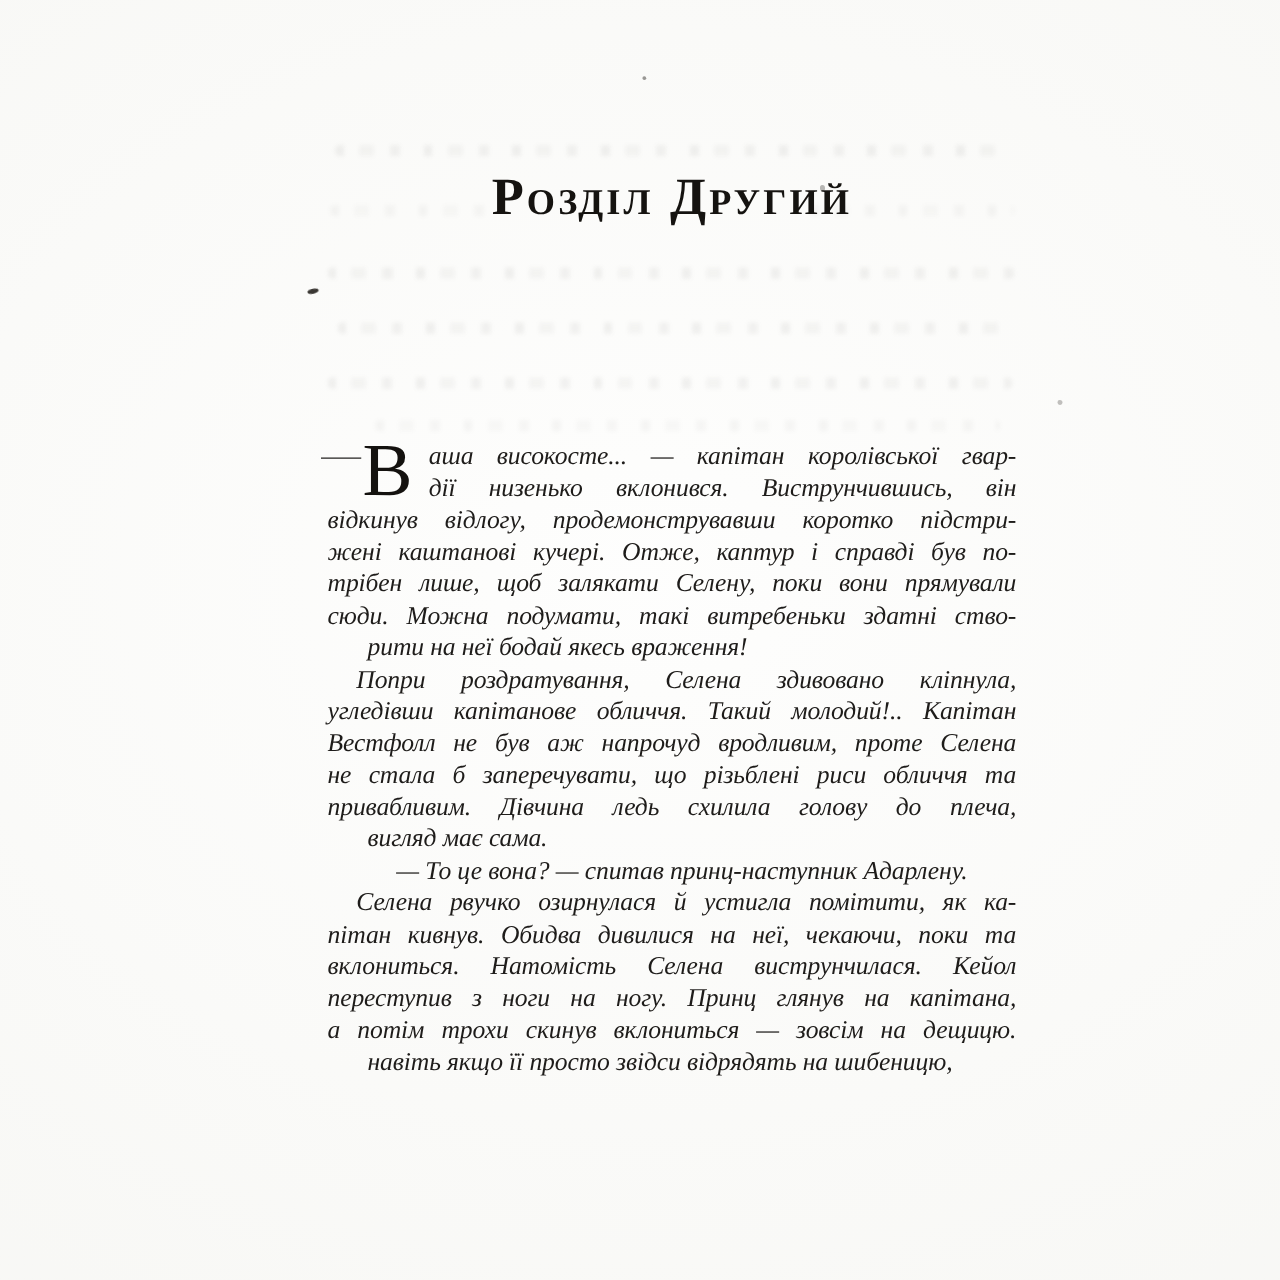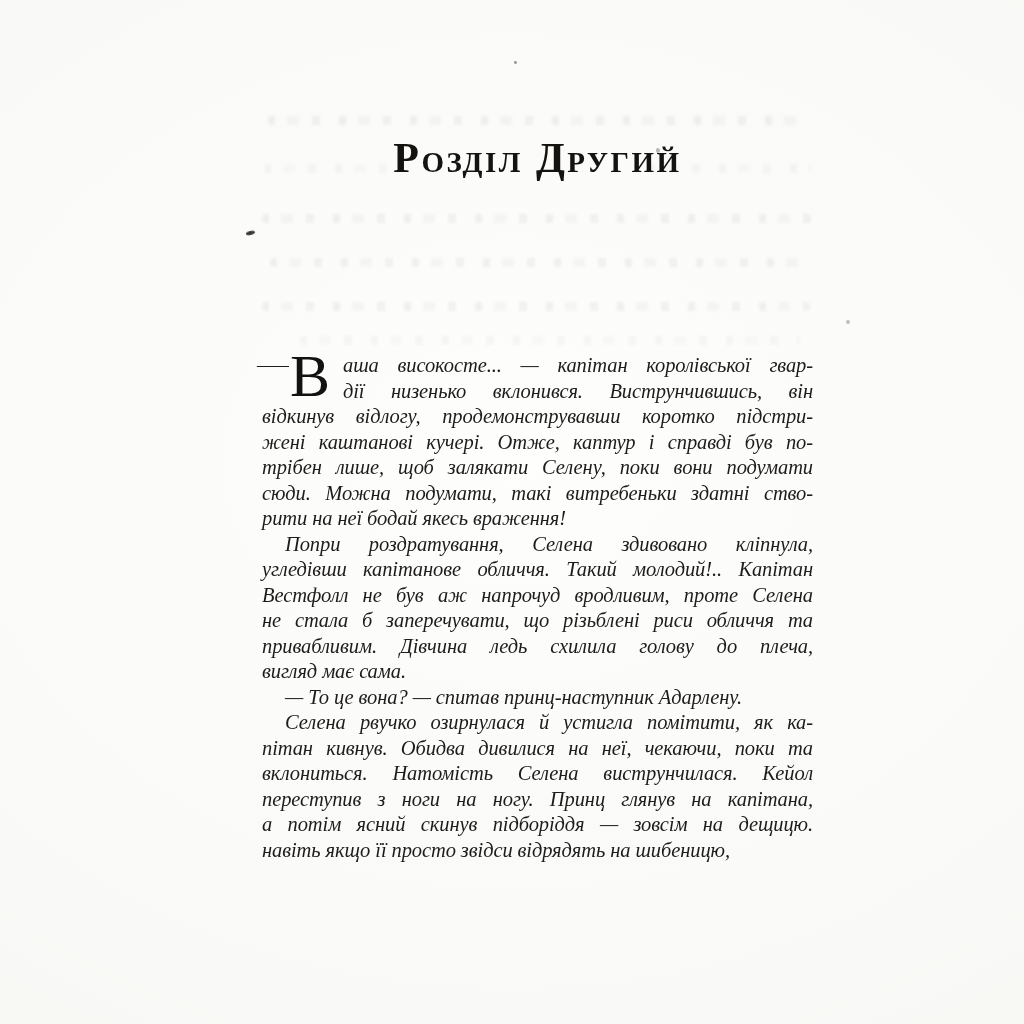--- a/index.html
+++ b/index.html
@@ -39,21 +39,21 @@
     line-height: 25.5px;
     letter-spacing: -0.1px;
     color: #1e1c1a;
   }
   .para { margin: 0; }
   .line {
     text-align: justify;
     text-align-last: justify;
     font-style: italic;
   }
-  .line.last { text-align-last: left; }
+  .line.last { text-align-last: left; margin-left: 32px; }
   .para.ind .line:first-child { text-indent: 23px; }
 
   
   .dropcap-box {
     float: left;
     position: relative;
     width: 81px; height: 51px;
   }
   .lead-dash {
     position: absolute;
@@ -119,38 +119,38 @@
   <div class="text-block" id="text-block">
       <div class="para dc">
         <span class="dropcap-box">
           <span class="lead-dash">—</span>
           <span class="dropcap-letter">В</span>
         </span>
         <div class="line">аша високосте... — капітан королівської гвар-</div>
         <div class="line">дії низенько вклонився. Виструнчившись, він</div>
         <div class="line">відкинув відлогу, продемонструвавши коротко підстри-</div>
         <div class="line">жені каштанові кучері. Отже, каптур і справді був по-</div>
-        <div class="line">трібен лише, щоб залякати Селену, поки вони подумати</div>
+        <div class="line">трібен лише, щоб залякати Селену, поки вони прямували</div>
         <div class="line">сюди. Можна подумати, такі витребеньки здатні ство-</div>
         <div class="line last">рити на неї бодай якесь враження!</div>
       </div>
       <div class="para ind">
         <div class="line">Попри роздратування, Селена здивовано кліпнула,</div>
         <div class="line">угледівши капітанове обличчя. Такий молодий!.. Капітан</div>
         <div class="line">Вестфолл не був аж напрочуд вродливим, проте Селена</div>
         <div class="line">не стала б заперечувати, що різьблені риси обличчя та</div>
         <div class="line">привабливим. Дівчина ледь схилила голову до плеча,</div>
         <div class="line last">вигляд має сама.</div>
       </div>
       <div class="para ind">
         <div class="line last">— То це вона? — спитав принц-наступник Адарлену.</div>
       </div>
       <div class="para ind">
         <div class="line">Селена рвучко озирнулася й устигла помітити, як ка-</div>
         <div class="line">пітан кивнув. Обидва дивилися на неї, чекаючи, поки та</div>
         <div class="line">вклониться. Натомість Селена виструнчилася. Кейол</div>
         <div class="line">переступив з ноги на ногу. Принц глянув на капітана,</div>
-        <div class="line">а потім ясний скинув підборіддя — зовсім на дещицю.</div>
+        <div class="line">а потім трохи скинув вклониться — зовсім на дещицю.</div>
         <div class="line last">навіть якщо її просто звідси відрядять на шибеницю,</div>
       </div>
     </div>
 
 </div>
 
 </body></html>

